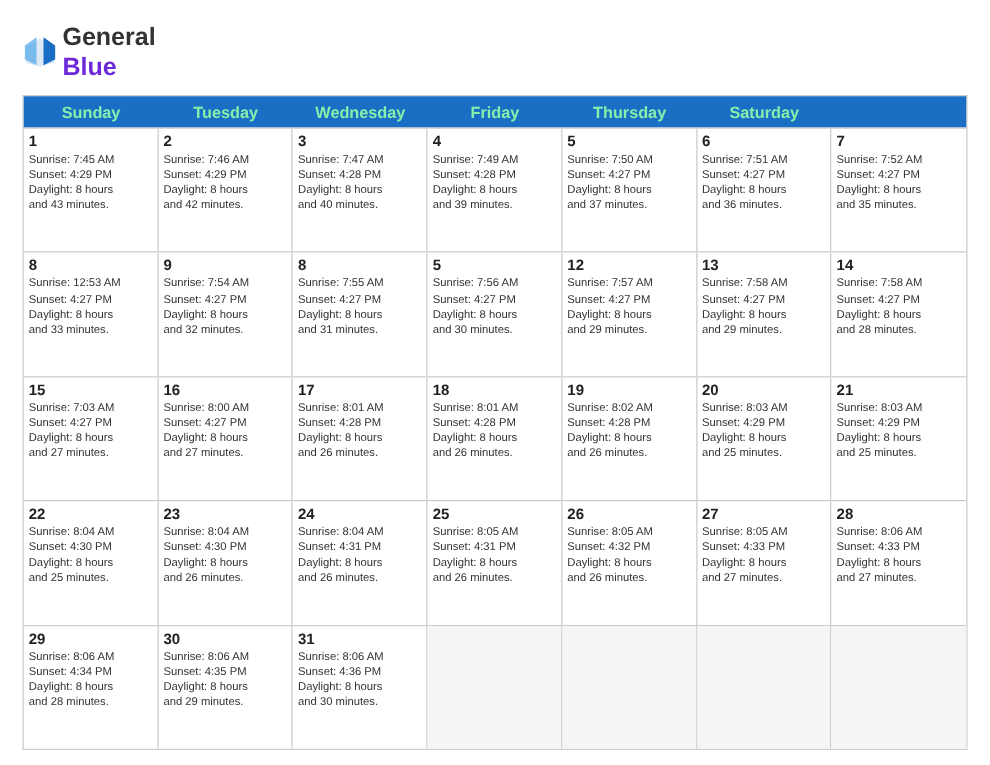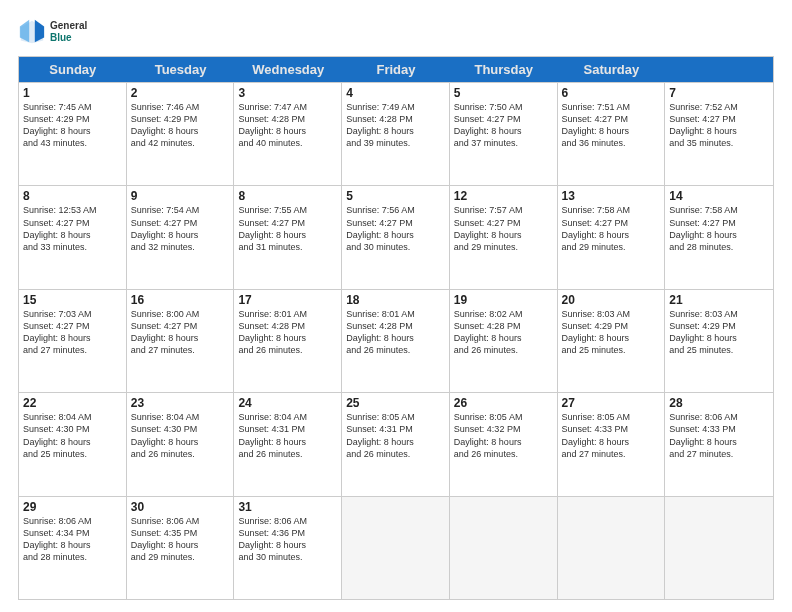--- a/index.html
+++ b/index.html
@@ -22,21 +22,21 @@
       justify-content: space-between;
       align-items: flex-start;
       margin-bottom: 10px;
     }
     .logo {
       display: flex;
       align-items: center;
       gap: 4px;
     }
     .logo-text {
-      font-size: 10px;
+      font-size: 20px;
       font-weight: bold;
       color: #333;
       line-height: 1.2;
     }
     .logo-icon {
       width: 28px;
       height: 28px;
     }
     .title-block {
       text-align: right;
@@ -57,21 +57,21 @@
       display: flex;
       flex-direction: column;
       border: 1px solid #ccc;
     }
     .cal-header {
       display: grid;
       grid-template-columns: repeat(7, 1fr);
       background: #1a6fc4;
     }
     .cal-header-cell {
-      color: #e5e5e5;
+      color: #86efac;
       font-size: 13px;
       font-weight: bold;
       text-align: center;
       padding: 5px 2px;
     }
     .cal-body {
       display: flex;
       flex-direction: column;
       flex: 1;
     }
@@ -114,21 +114,21 @@
 <div class="page">
   <div class="header">
     <div class="logo">
       <svg class="logo-icon" viewBox="0 0 30 30">
         <polygon points="15,3 27,10 27,24 15,27 3,24 3,10" fill="#1a6fc4" opacity="0.15"></polygon>
         <polygon points="18,2 28,9 28,21 18,26" fill="#1a6fc4"></polygon>
         <polygon points="12,2 2,9 2,21 12,26" fill="#4da6e8" opacity="0.7"></polygon>
       </svg>
       <div class="logo-text">
         <div>General</div>
-        <div style="color:#0f766e;">Blue</div>
+        <div style="color:#6d28d9;">Blue</div>
       </div>
     </div>
     <div class="title-block">
       <div class="month-title"></div>
       <div class="location"></div>
     </div>
   </div>
 
   <div class="calendar">
     <div class="cal-header" id="cal-header-row">

